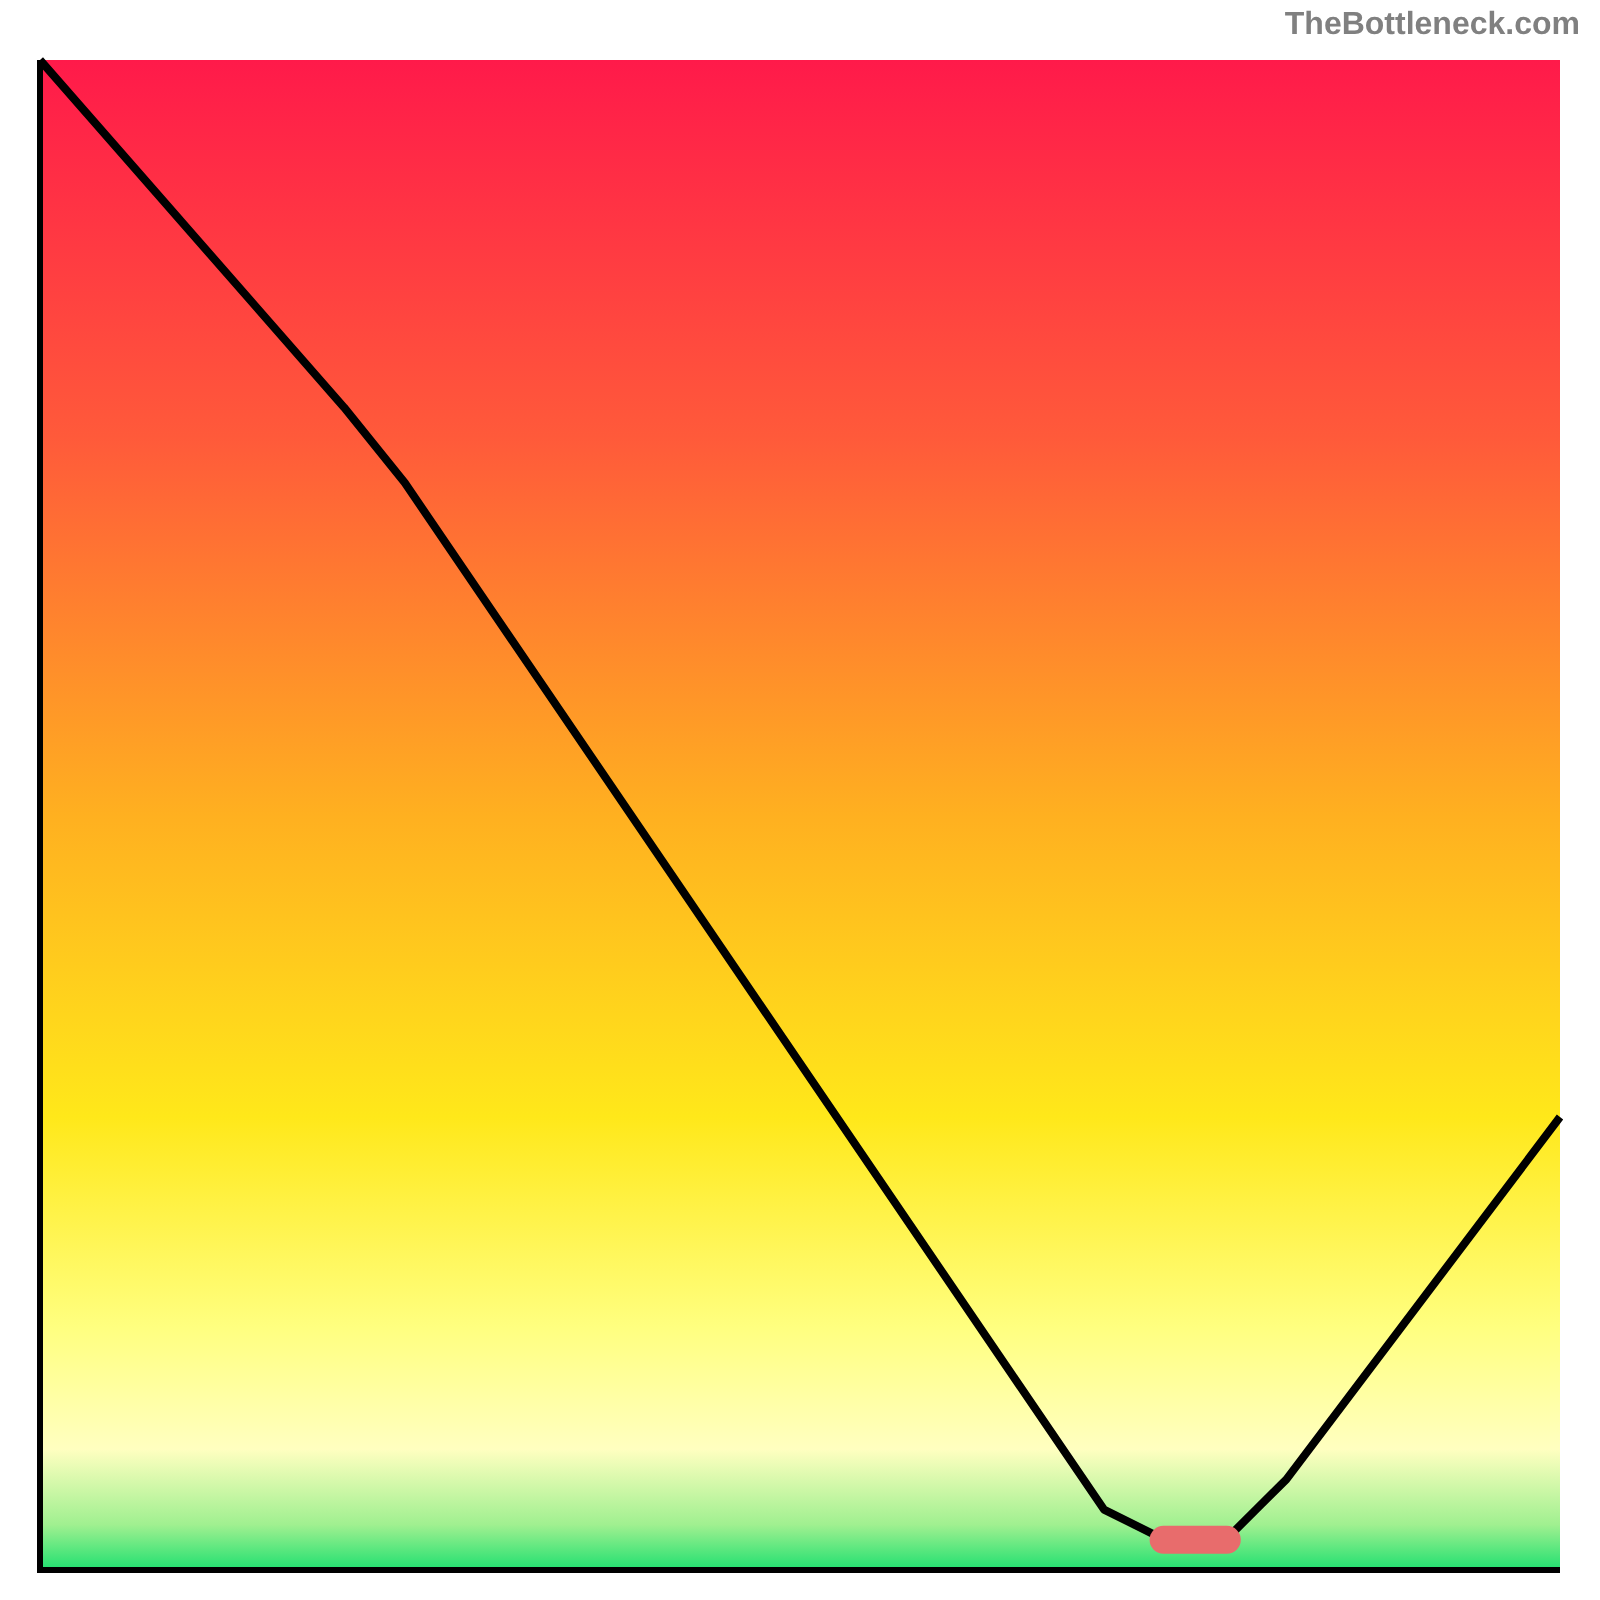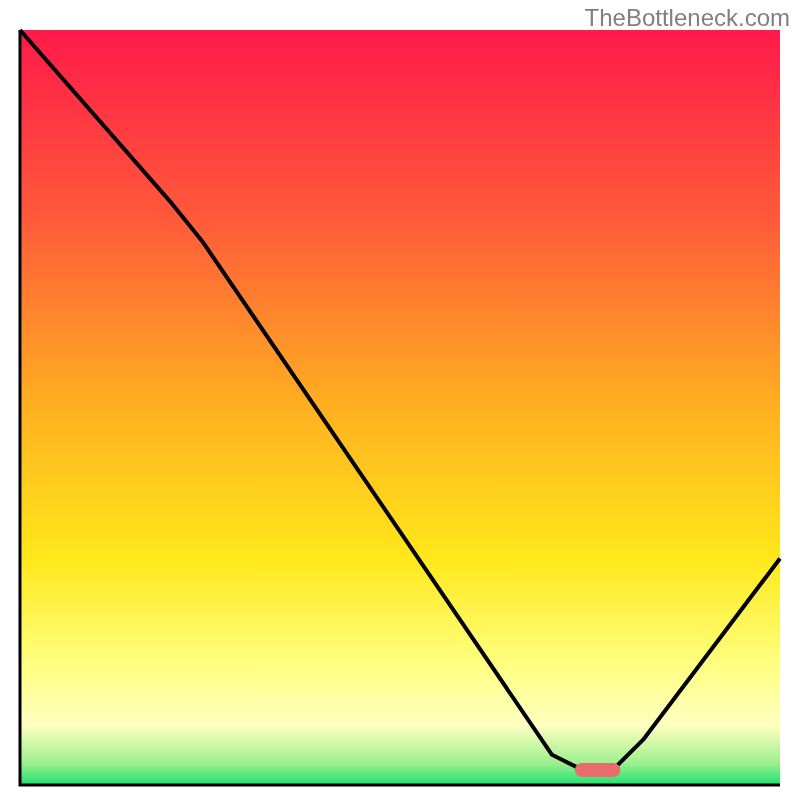--- a/index.html
+++ b/index.html
@@ -15,22 +15,22 @@
     position: absolute;
     top: 0;
     left: 0;
     width: 800px;
     height: 800px;
   }
   .attribution {
     position: absolute;
     top: 4px;
     right: 10px;
-    font-size: 24px;
-    font-weight: normal;
+    font-size: 16px;
+    font-weight: bold;
     color: #808080;
     z-index: 10;
   }
   svg {
     display: block;
   }
 </style>
 </head>
 <body>
 

